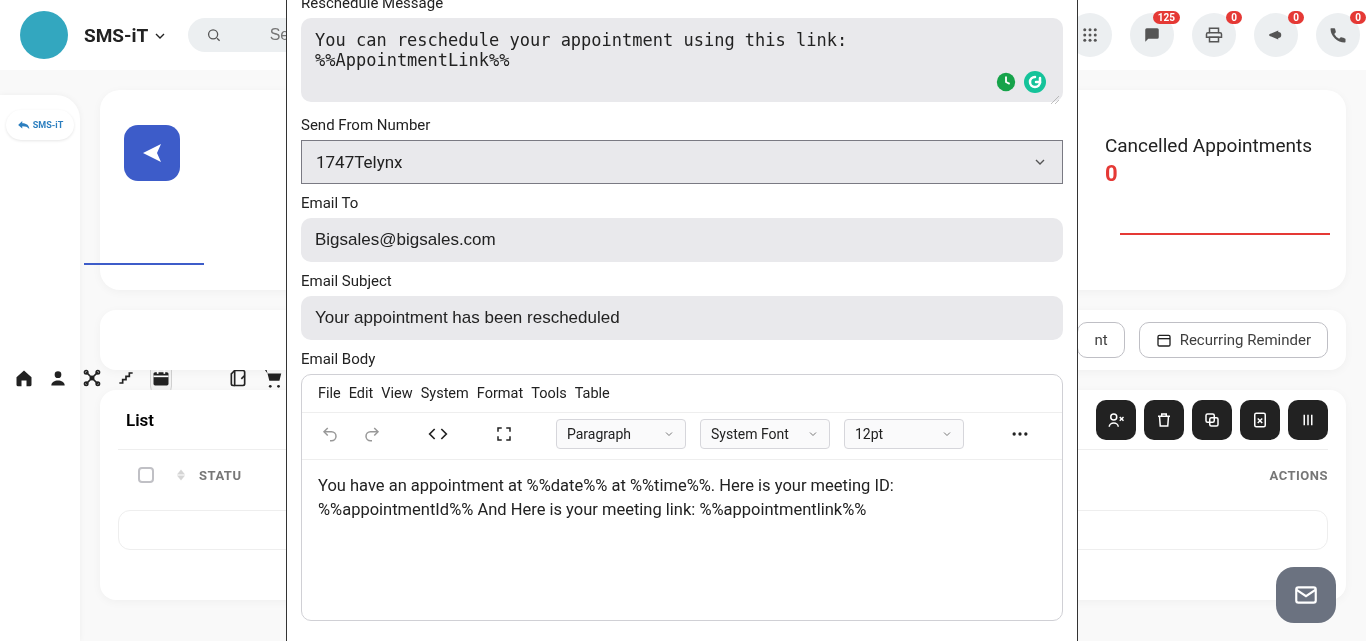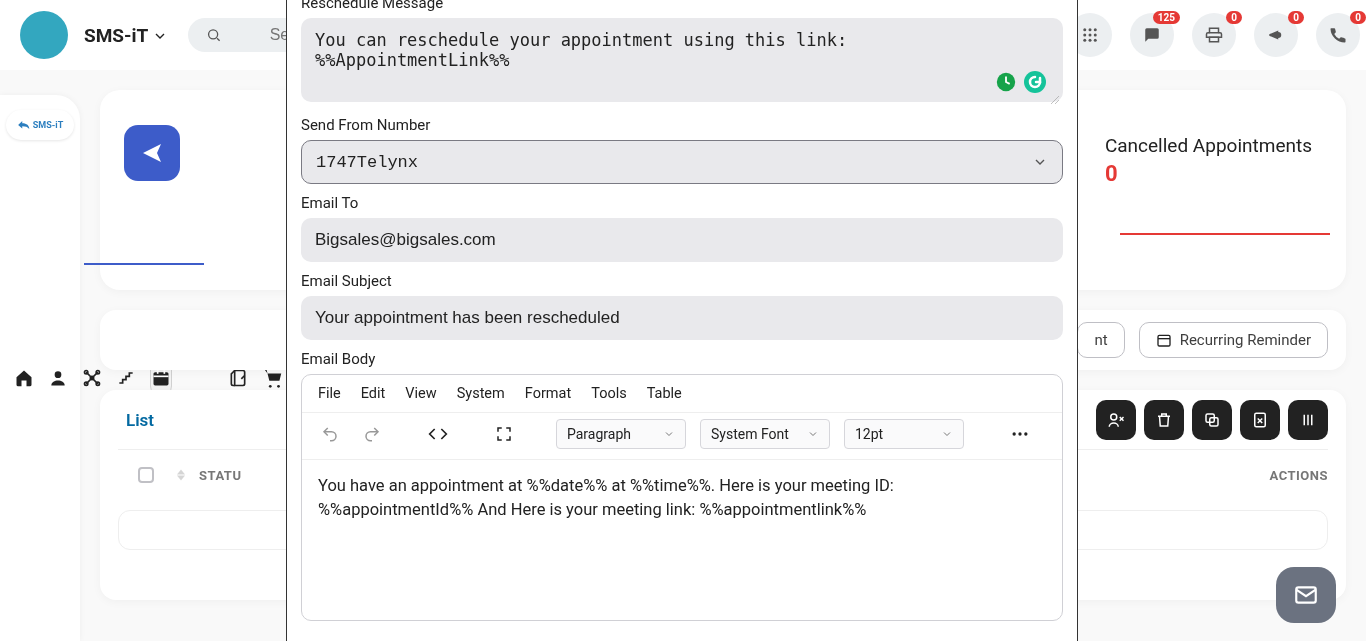--- a/index.html
+++ b/index.html
@@ -33,43 +33,43 @@
   .cancelled-block { text-align: left; margin-right: 10px; margin-top: -60px;}
   .cancelled-title { font-size: 19px; color: #222; }
   .cancelled-count { font-size: 22px; font-weight: 700; color: #e53935; margin-top: 4px; }
   .red-line { height: 2px; background: #e53935; width: 210px; margin-top: 88px; position: absolute; right: 16px;}
 
   .card2 { margin-top: 20px; background: #fff; border-radius: 16px; height: 60px; display: flex; align-items: center; justify-content: flex-end; padding: 0 18px; gap: 14px; box-shadow: 0 2px 10px rgba(0,0,0,.04); }
   .pill-btn { border: 1px solid #bfbfc5; border-radius: 10px; padding: 8px 16px; font-size: 15px; color: #404040; background: #fff; display: flex; align-items: center; gap: 8px; }
 
   .card3 { margin-top: 20px; background: #fff; border-radius: 16px; padding: 0 18px 18px; height: 210px; box-shadow: 0 2px 10px rgba(0,0,0,.04); }
   .tabrow { display: flex; align-items: center; height: 60px; border-bottom: 1px solid #eee; }
-  .tabrow .tab { font-size: 17px; color: #0369a1; font-weight: 600; padding: 0 8px; }
+  .tabrow .tab { font-size: 17px; color: #000000; font-weight: 600; padding: 0 8px; }
   .actions-cluster { margin-left: auto; display: flex; gap: 8px; }
   .dark-iconbtn { width: 40px; height: 40px; background: #222; border-radius: 10px; display: flex; align-items: center; justify-content: center; }
   .table-head { display: flex; align-items: center; height: 50px; color: #777; font-size: 13px; font-weight: 700; letter-spacing: .5px;}
   .table-head .chk { width: 55px; display:flex; justify-content:center;}
   .checkbox { width:16px;height:16px;border:2px solid #c0c0c5;border-radius:4px;}
   .sort-arrows{display:inline-flex;flex-direction:column;margin-left:4px;opacity:.4;}
 
   
   .modal { position: absolute; left: 286px; top: -10px; width: 792px; height: 660px; background: #fff; border-left: 1px solid #333; border-right: 1px solid #333; padding: 0 14px 0 14px; overflow: hidden; }
   .modal-inner { padding: 0; }
   .m-label { font-size: 15px; color: #222; margin: 10px 0 6px 0; }
   .m-textarea { width: 100%; background: #e9e9ec; border: none; border-radius: 10px; padding: 12px 14px; font-size: 17px; color: #222; resize: none; height: 84px; position: relative; }
   .ta-wrap { position: relative; }
   .ta-icons { position: absolute; right: 16px; bottom: 8px; display:flex; gap:6px; align-items:center;}
   .resize-handle { position:absolute; right:4px; bottom:2px; width:10px; height:10px; opacity:.5;}
-  .m-select { width: 100%; background: #e9e9ec; border: 1px solid #7a7a83; border-radius: 10px; padding: 10px 14px; font-size: 17px; color: #222; display:flex; align-items:center; justify-content:space-between; height:44px;font-family:Liberation Mono, monospace;}
+  .m-select { width: 100%; background: #e9e9ec; border: 1px solid #7a7a83; border-radius: 0; padding: 10px 14px; font-size: 17px; color: #222; display:flex; align-items:center; justify-content:space-between; height:44px;}
   .m-input { width: 100%; background: #e9e9ec; border: none; border-radius: 10px; padding: 10px 14px; font-size: 17px; color: #222; height:44px; }
   .m-input::placeholder{color:#222;}
 
   
   .editor { border: 1px solid #d0d0d5; border-radius: 10px; margin-top: 6px; }
-  .editor-menubar { display:flex; gap:20px; padding:10px 16px; font-size:14.5px; color:#222; border-bottom:1px solid #eee;}
+  .editor-menubar { display:flex; gap:8px; padding:10px 16px; font-size:14.5px; color:#222; border-bottom:1px solid #eee;}
   .editor-toolbar { display:flex; align-items:center; gap:14px; padding:6px 14px 10px; border-bottom:1px solid #eee;}
   .tb-btn { width:28px;height:28px; display:flex;align-items:center;justify-content:center; opacity:.6; border-radius:4px;}
   .tb-select { border:1px solid #d6d6db; border-radius:4px; padding:6px 10px; font-size:14px; color:#222; display:flex; align-items:center; justify-content:space-between; background:#fafafb;}
   .tb-select.w1{width:130px;} .tb-select.w2{width:130px;} .tb-select.w3{width:120px;}
   .editor-body { padding:14px 16px; font-size:16.5px; color:#222; line-height:1.45; min-height:160px;}
 
   
   .float-mail { position:absolute; right:30px; bottom:18px; width:60px;height:56px; background:#6b7280; border-radius:18px; display:flex;align-items:center;justify-content:center; color:#fff;}
 </style>
 </head>

